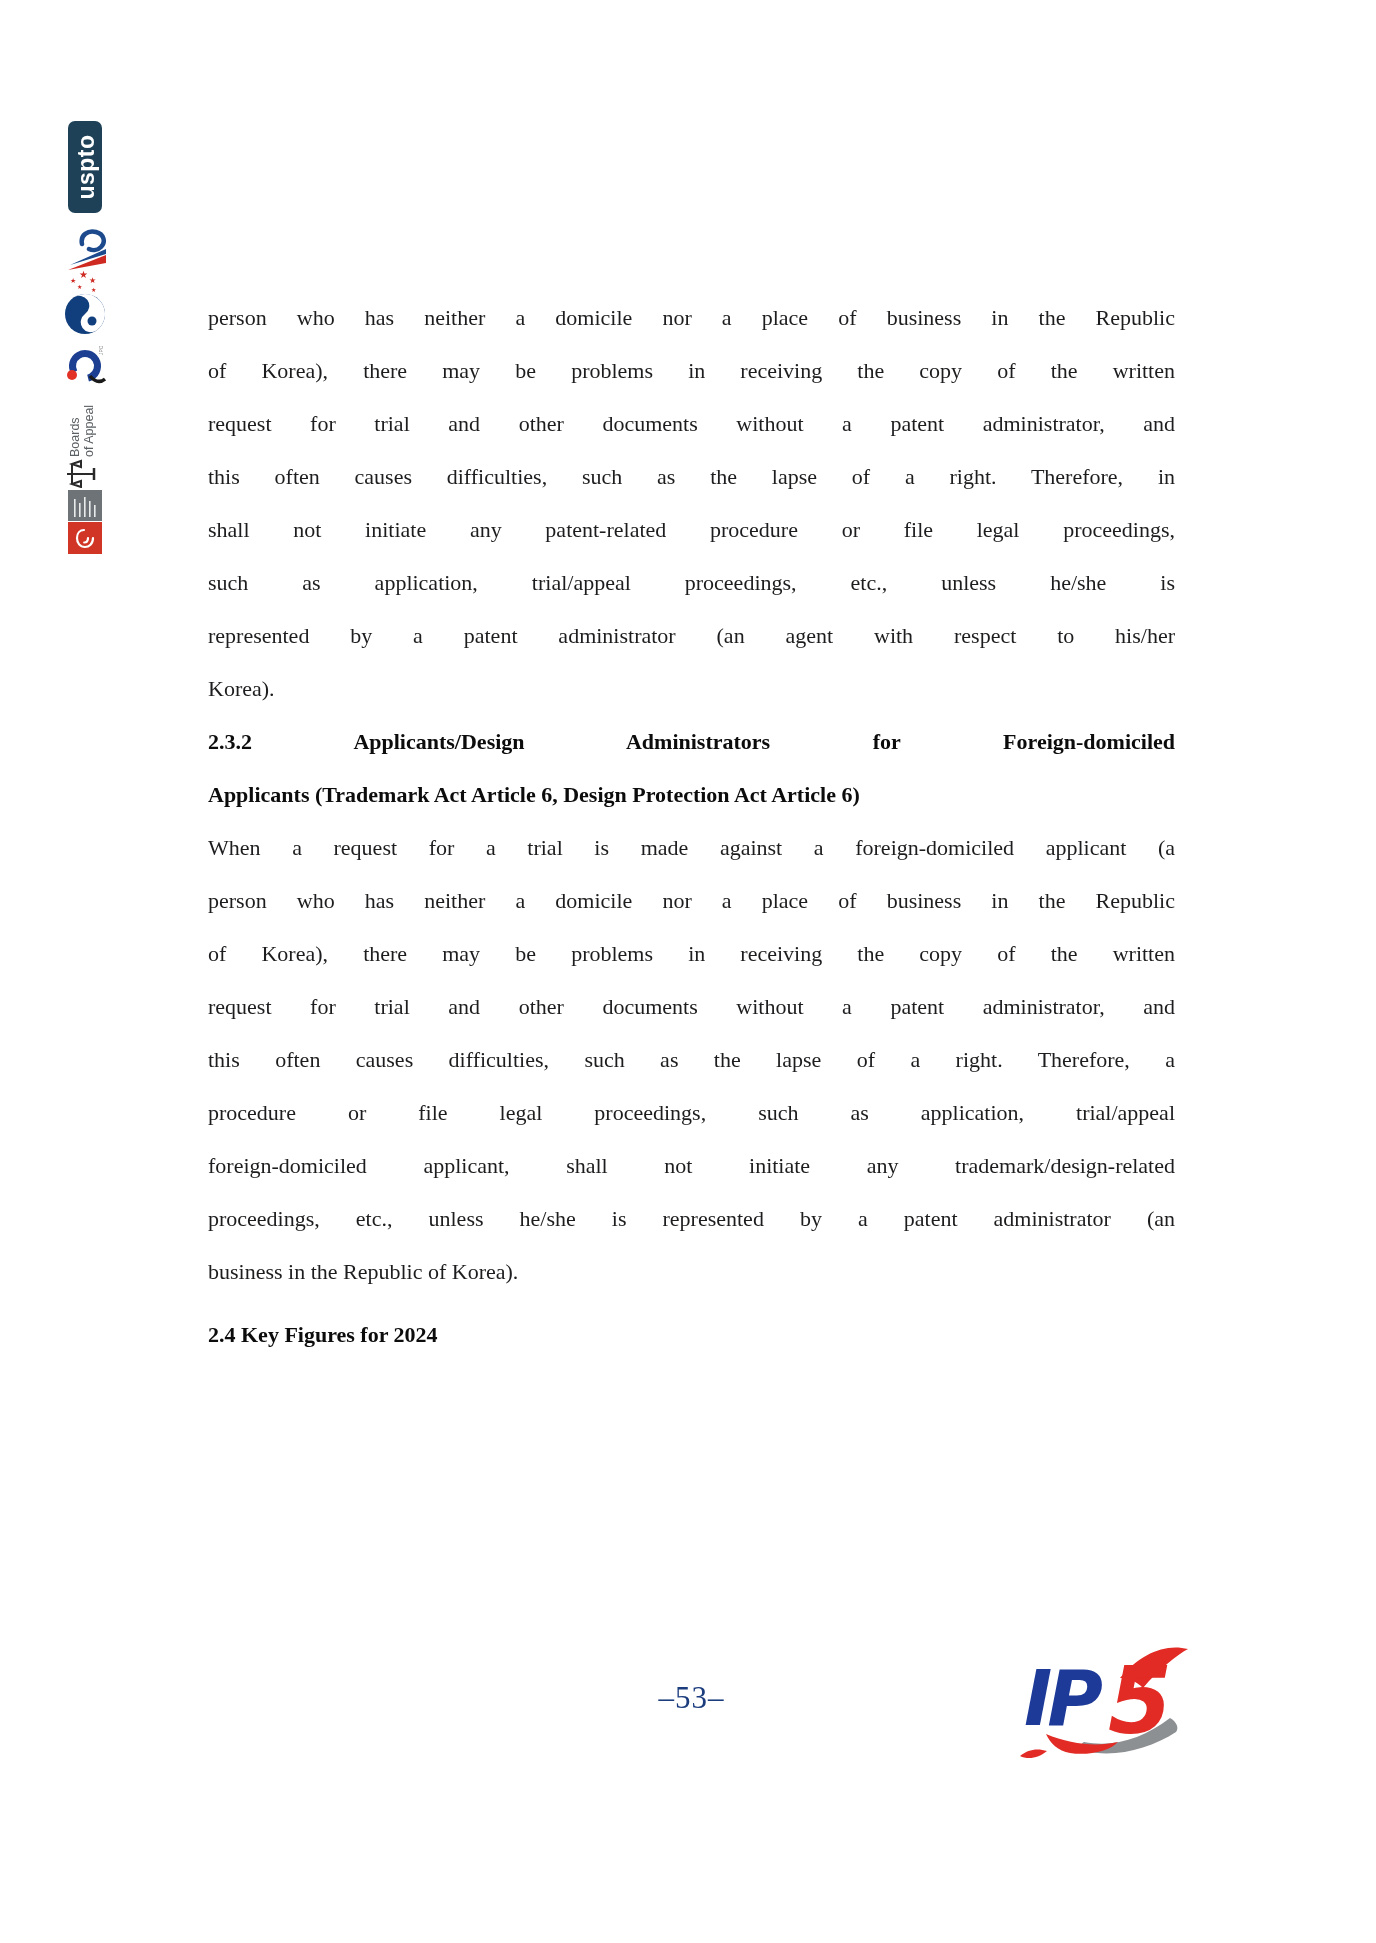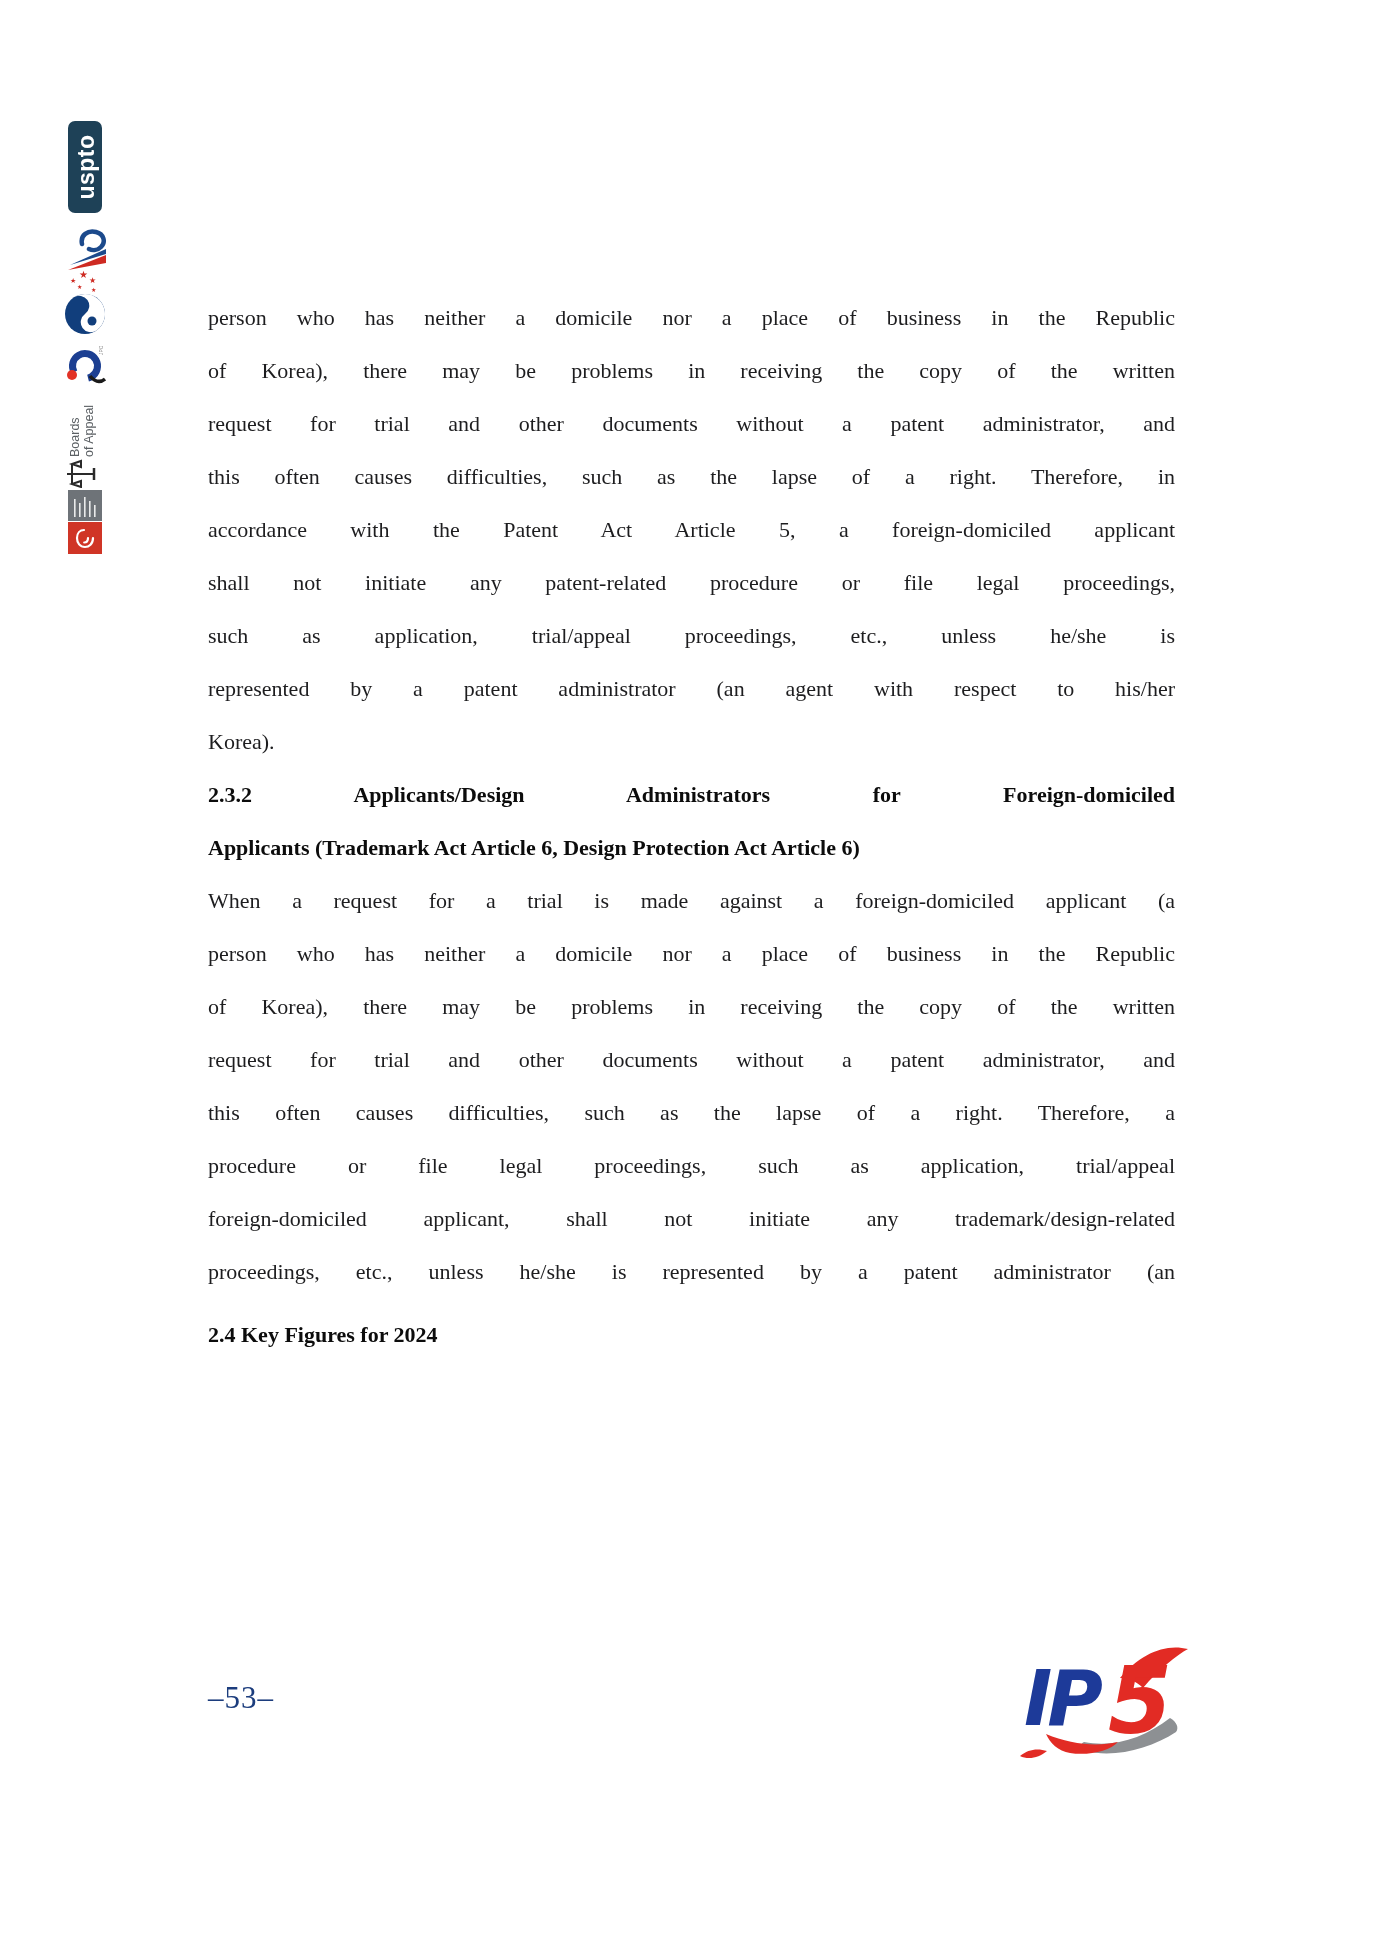--- a/index.html
+++ b/index.html
@@ -39,20 +39,21 @@
   }
   .tline.just{text-align-last:justify;}
   .heading .tline{font-weight:bold;color:#0c0c0c;}
   .sec24{margin-top:10px;}
   
   .page-number{
     position:absolute;
     left:208px;
     top:1680px;
     width:967px;
+    text-align:center;
     font-size:31px;
     letter-spacing:1px;
     color:#1c3d7d;
   }
   .ip5{position:absolute;left:1018px;top:1630px;}
 </style>
 </head>
 <body>
 
 <div class="page">
@@ -122,39 +123,39 @@
       </g>
     </svg>
   </div>
 
   <div class="textblock">
     <div class="para">
         <div class="tline just">person who has neither a domicile nor a place of business in the Republic</div>
         <div class="tline just">of Korea), there may be problems in receiving the copy of the written</div>
         <div class="tline just">request for trial and other documents without a patent administrator, and</div>
         <div class="tline just">this often causes difficulties, such as the lapse of a right. Therefore, in</div>
-        <div class="tline just">accordance with the Patent Act Article 5, a foreign-domiciled applicant</div>
         <div class="tline just">shall not initiate any patent-related procedure or file legal proceedings,</div>
         <div class="tline just">such as application, trial/appeal proceedings, etc., unless he/she is</div>
         <div class="tline just">represented by a patent administrator (an agent with respect to his/her</div>
         <div class="tline">Korea).</div>
       </div>
     <div class="para heading">
         <div class="tline just">2.3.2 Applicants/Design Administrators for Foreign-domiciled</div>
         <div class="tline">Applicants (Trademark Act Article 6, Design Protection Act Article 6)</div>
       </div>
     <div class="para">
         <div class="tline just">When a request for a trial is made against a foreign-domiciled applicant (a</div>
         <div class="tline just">person who has neither a domicile nor a place of business in the Republic</div>
         <div class="tline just">of Korea), there may be problems in receiving the copy of the written</div>
         <div class="tline just">request for trial and other documents without a patent administrator, and</div>
         <div class="tline just">this often causes difficulties, such as the lapse of a right. Therefore, a</div>
         <div class="tline just">procedure or file legal proceedings, such as application, trial/appeal</div>
         <div class="tline just">foreign-domiciled applicant, shall not initiate any trademark/design-related</div>
         <div class="tline just">proceedings, etc., unless he/she is represented by a patent administrator (an</div>
+        <div class="tline">business in the Republic of Korea).</div>
       </div>
     <div class="para heading sec24">
       <div class="tline">2.4 Key Figures for 2024</div>
     </div>
   </div>
 
   <div class="page-number">–53–</div>
 
   <svg class="ip5" width="172" height="150" viewBox="0 0 172 150">
     <path d="M102 48 C122 24 147 13 170 19 C159 25 141 39 125 58 C118 51 110 48 102 48 Z" fill="#e22b24"></path>

